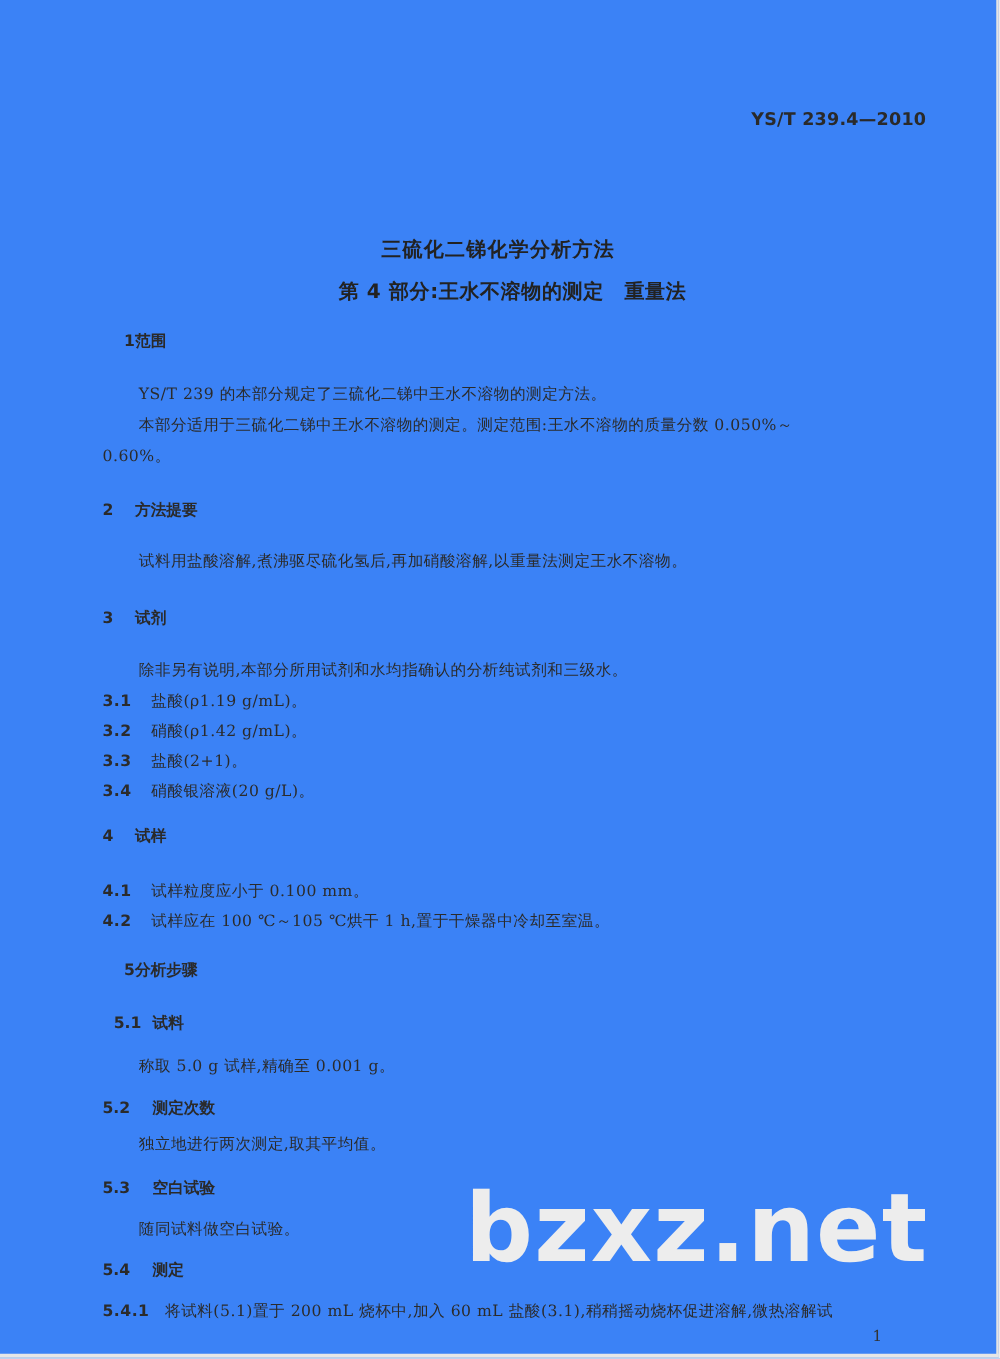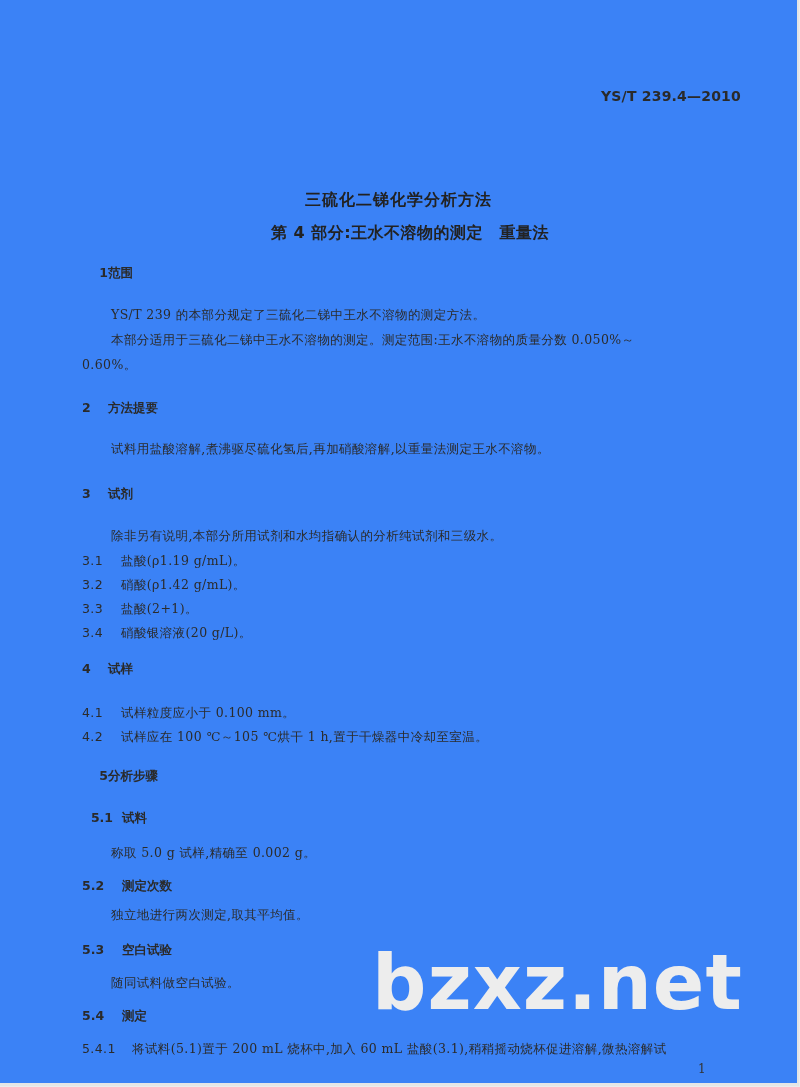--- a/index.html
+++ b/index.html
@@ -14,21 +14,21 @@
     }
     .abs { position: absolute; white-space: nowrap; }
     .code { left: 601px; top: 88px; font-family: "DejaVu Sans", "Liberation Sans", sans-serif; font-weight: bold; font-size: 14px; color: #2a2a2a; letter-spacing: 0.2px; }
     .title { left: 0; width: 797px; text-align: center; font-family: "DejaVu Sans", "Liberation Sans", sans-serif; font-weight: bold; font-size: 16px; color: #222; margin-top: 24px; }
     .t1 { top: 166px; letter-spacing: 1px; }
     .t2 { top: 199px; left: 0; width: 820px; letter-spacing: 0.5px; }
     .h { font-family: "DejaVu Sans", "Liberation Sans", sans-serif; font-weight: bold; font-size: 12.5px; color: #2a2a2a; }
     .h .num { display: inline-block; width: 26px; }
     .sub .num { display: inline-block; width: 40px; }
     .p { font-size: 12.5px; color: #2b2b2b; letter-spacing: 0.4px; }
-    .item .num { display: inline-block; width: 39px; font-family: "DejaVu Sans", "Liberation Sans", sans-serif; font-weight: normal; }
+    .item .num { display: inline-block; width: 39px; font-family: "DejaVu Sans", "Liberation Sans", sans-serif; font-weight: bold; }
     .item541 .num { width: 50px; }
     .watermark {
       left: 372px; top: 938px; font-family: "DejaVu Sans", "Liberation Sans", sans-serif;
       font-weight: bold; font-size: 76px; color: #ededed; letter-spacing: 1px; z-index: 0;
     }
     .content { position: relative; z-index: 1; }
     .pageno { left: 698px; top: 1062px; font-size: 12px; color: #333; }
   </style>
 </head>
 <body>
@@ -82,21 +82,21 @@
       <span class="num">4.2</span><span>试样应在 100 ℃～105 ℃烘干 1 h,置于干燥器中冷却至室温。</span>
     </div>
 
     <div class="abs h" style="left:82px; top:768px;text-align:right;">
       <span class="num">5</span><span>分析步骤</span>
     </div>
 
     <div class="abs h sub" style="left:82px; top:810px;text-align:center;">
       <span class="num">5.1</span><span>试料</span>
     </div>
-    <div class="abs p" style="left:111px; top:845px;">称取 5.0 g 试样,精确至 0.002 g。</div>
+    <div class="abs p" style="left:111px; top:845px;">称取 5.0 g 试样,精确至 0.001 g。</div>
 
     <div class="abs h sub" style="left:82px; top:878px;">
       <span class="num">5.2</span><span>测定次数</span>
     </div>
     <div class="abs p" style="left:111px; top:907px;">独立地进行两次测定,取其平均值。</div>
 
     <div class="abs h sub" style="left:82px; top:942px;">
       <span class="num">5.3</span><span>空白试验</span>
     </div>
     <div class="abs p" style="left:111px; top:975px;">随同试料做空白试验。</div>

